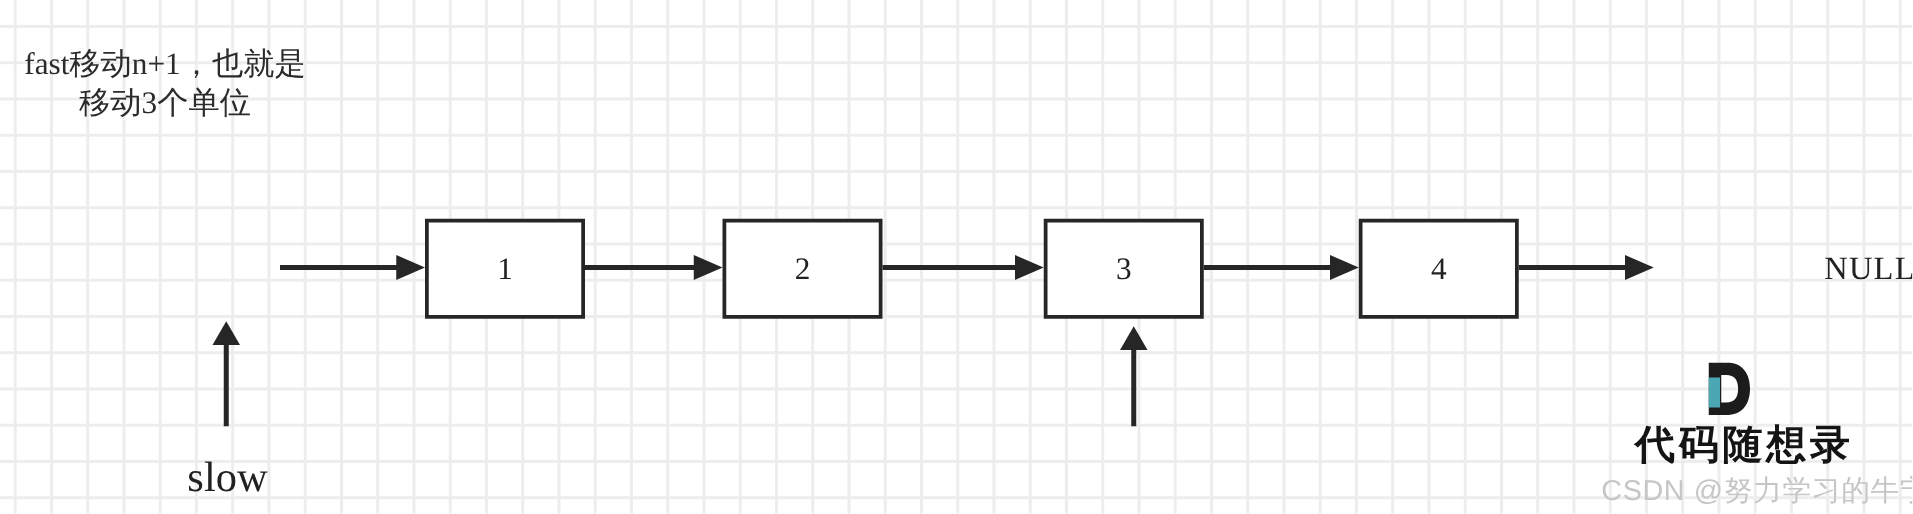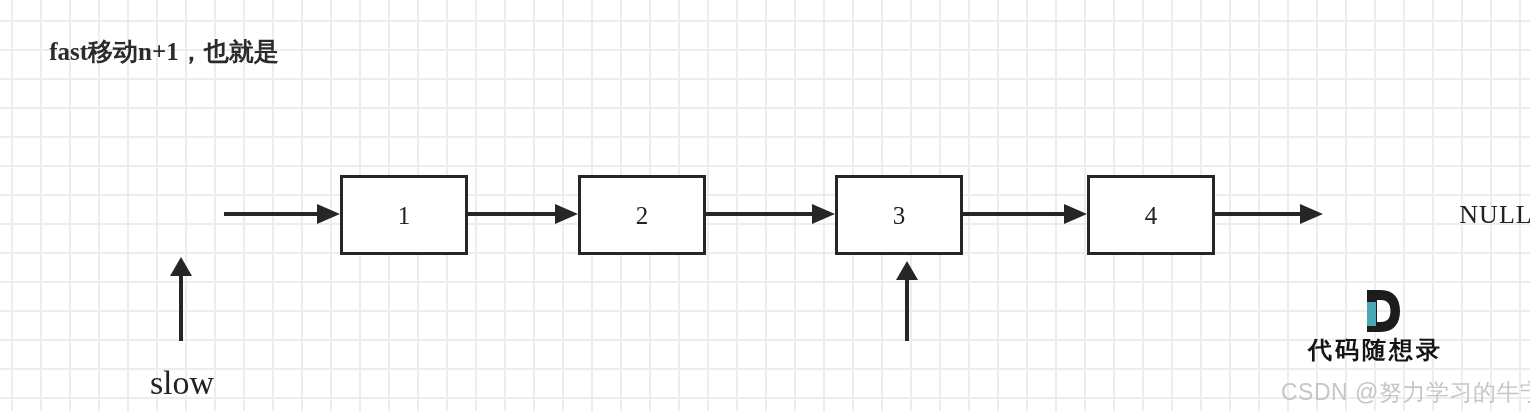--- a/index.html
+++ b/index.html
@@ -22,28 +22,27 @@
       linear-gradient(90deg, var(--grid) 2px, transparent 2px);
     background-size: 29px 29px, 29px 29px;
     background-position: 11px 20px, 11px 20px;
     font-family: "Liberation Serif", serif;
     color: var(--text);
   }
 
   
   .annotation {
     position: absolute;
-    left: 44px;
+    left: 12px;
     top: 36px;
     width: 240px;
     text-align: center;
     font-size: 25px;
     line-height: 31px;
     color: var(--text);
-    font-weight: bold;
   }
 
   
   .node {
     position: absolute;
     top: 175px;
     width: 128px;
     height: 80px;
     border: 3px solid var(--ink);
     background: #ffffff;
@@ -104,21 +103,21 @@
 
   
   .wm-logo { position: absolute; left: 1360px; top: 290px; width: 40px; height: 42px; }
   .wm-brand {
     position: absolute;
     left: 1308px;
     top: 334px;
     width: 144px;
     font-family: Liberation Serif, serif;
     font-weight: bold;
-    font-size: 24px;
+    font-size: 32px;
     letter-spacing: 3px;
     color: #141414;
     white-space: nowrap;
   }
   .wm-credit {
     position: absolute;
     left: 1281px;
     top: 377px;
     font-family: "Liberation Sans", sans-serif;
     font-size: 23px;
@@ -127,20 +126,21 @@
     white-space: nowrap;
   }
 </style>
 </head>
 <body>
 
 <div class="canvas">
 
   <div class="annotation">
     <div>fast移动n+1，也就是</div>
+    <div>移动3个单位</div>
   </div>
 
   <div class="node" style="left:340px">
     <span>1</span>
   </div>
   <div class="node" style="left:578px">
     <span>2</span>
   </div>
   <div class="node" style="left:835px">
     <span>3</span>

